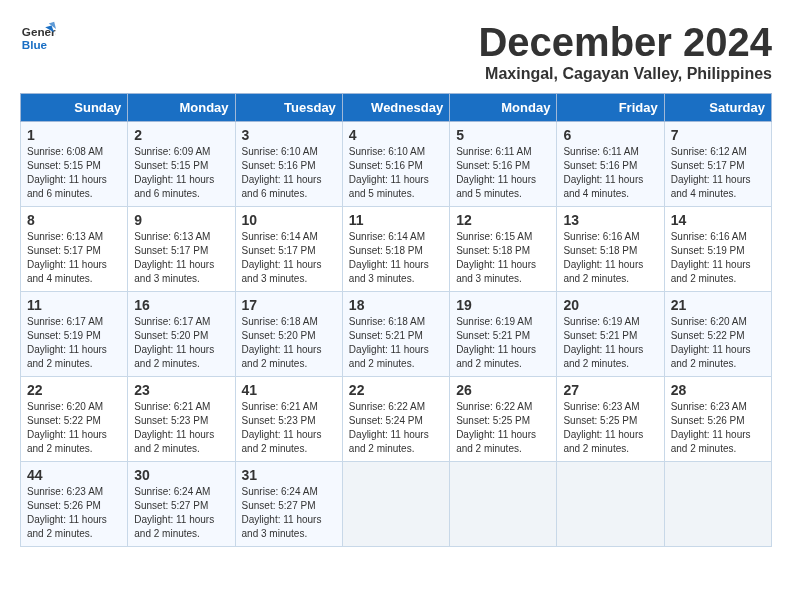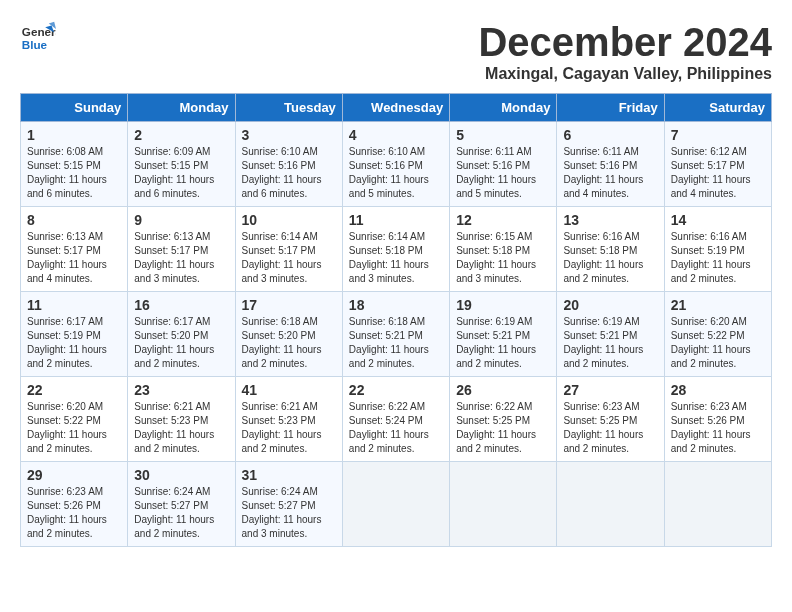--- a/index.html
+++ b/index.html
@@ -230,21 +230,21 @@
           <span class="day-num">27</span>
           <div class="day-detail">Sunrise: 6:23 AM<br>Sunset: 5:25 PM<br>Daylight: 11 hours and 2 minutes.</div>
         </td>
         <td>
           <span class="day-num">28</span>
           <div class="day-detail">Sunrise: 6:23 AM<br>Sunset: 5:26 PM<br>Daylight: 11 hours and 2 minutes.</div>
         </td>
       </tr>
       <tr>
         <td>
-          <span class="day-num">29</span>
+          <span class="day-num">44</span>
           <div class="day-detail">Sunrise: 6:23 AM<br>Sunset: 5:26 PM<br>Daylight: 11 hours and 2 minutes.</div>
         </td>
         <td>
           <span class="day-num">30</span>
           <div class="day-detail">Sunrise: 6:24 AM<br>Sunset: 5:27 PM<br>Daylight: 11 hours and 2 minutes.</div>
         </td>
         <td>
           <span class="day-num">31</span>
           <div class="day-detail">Sunrise: 6:24 AM<br>Sunset: 5:27 PM<br>Daylight: 11 hours and 3 minutes.</div>
         </td>

